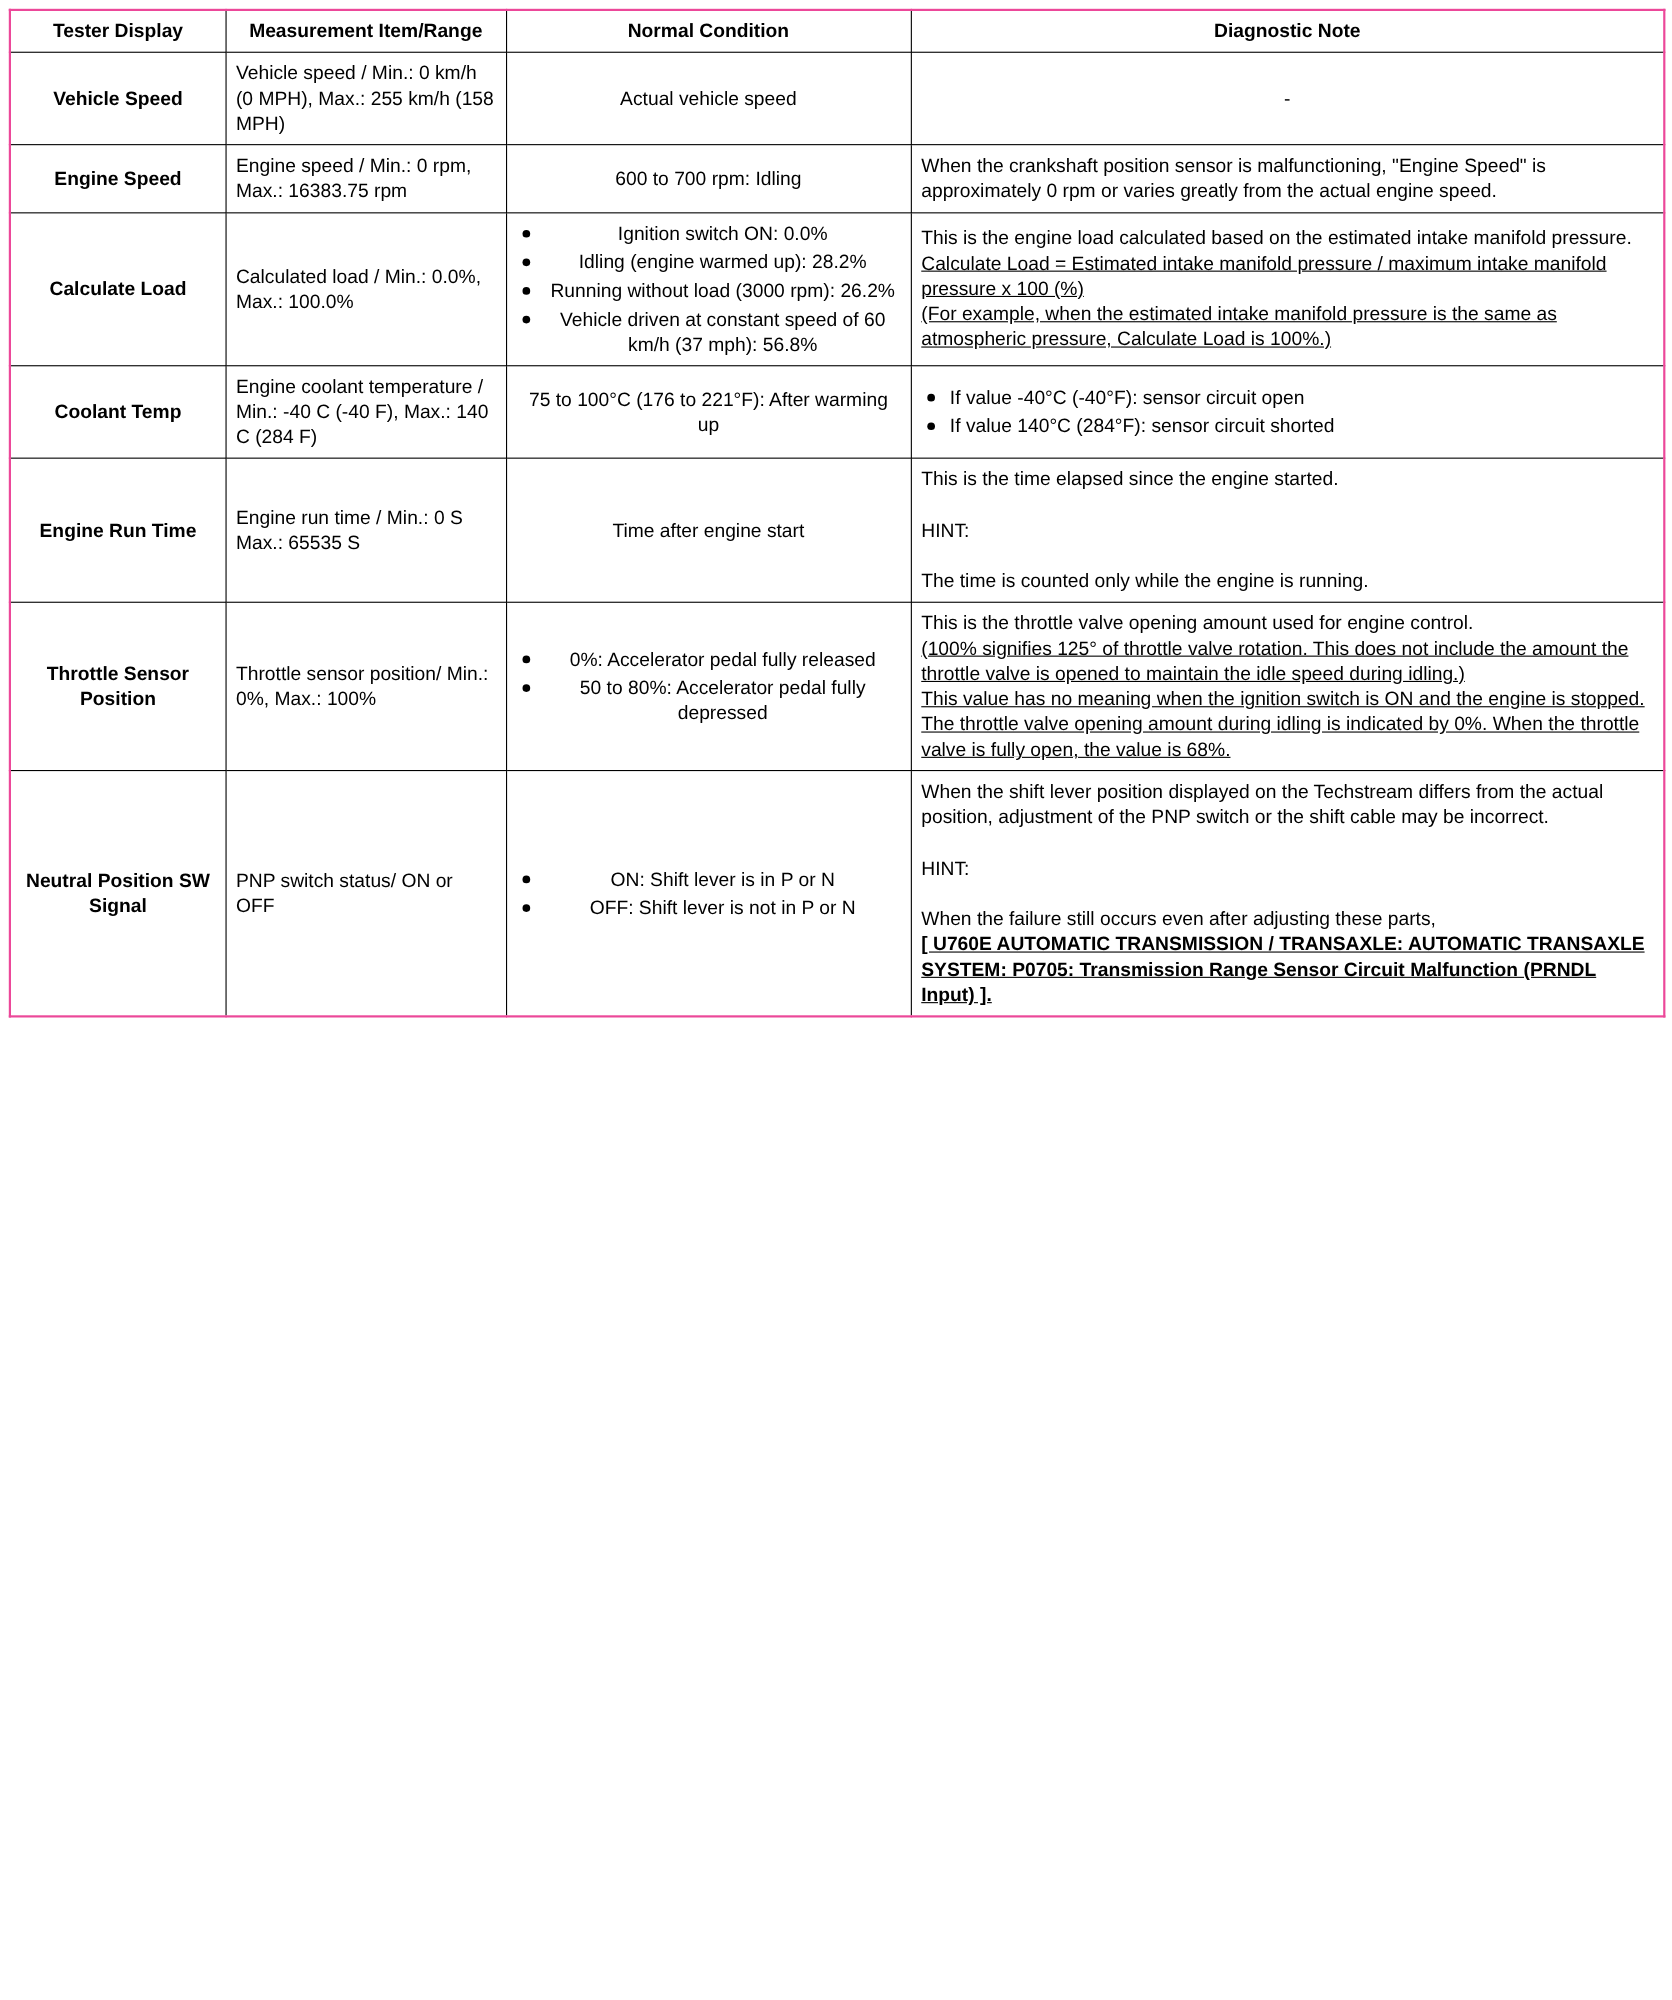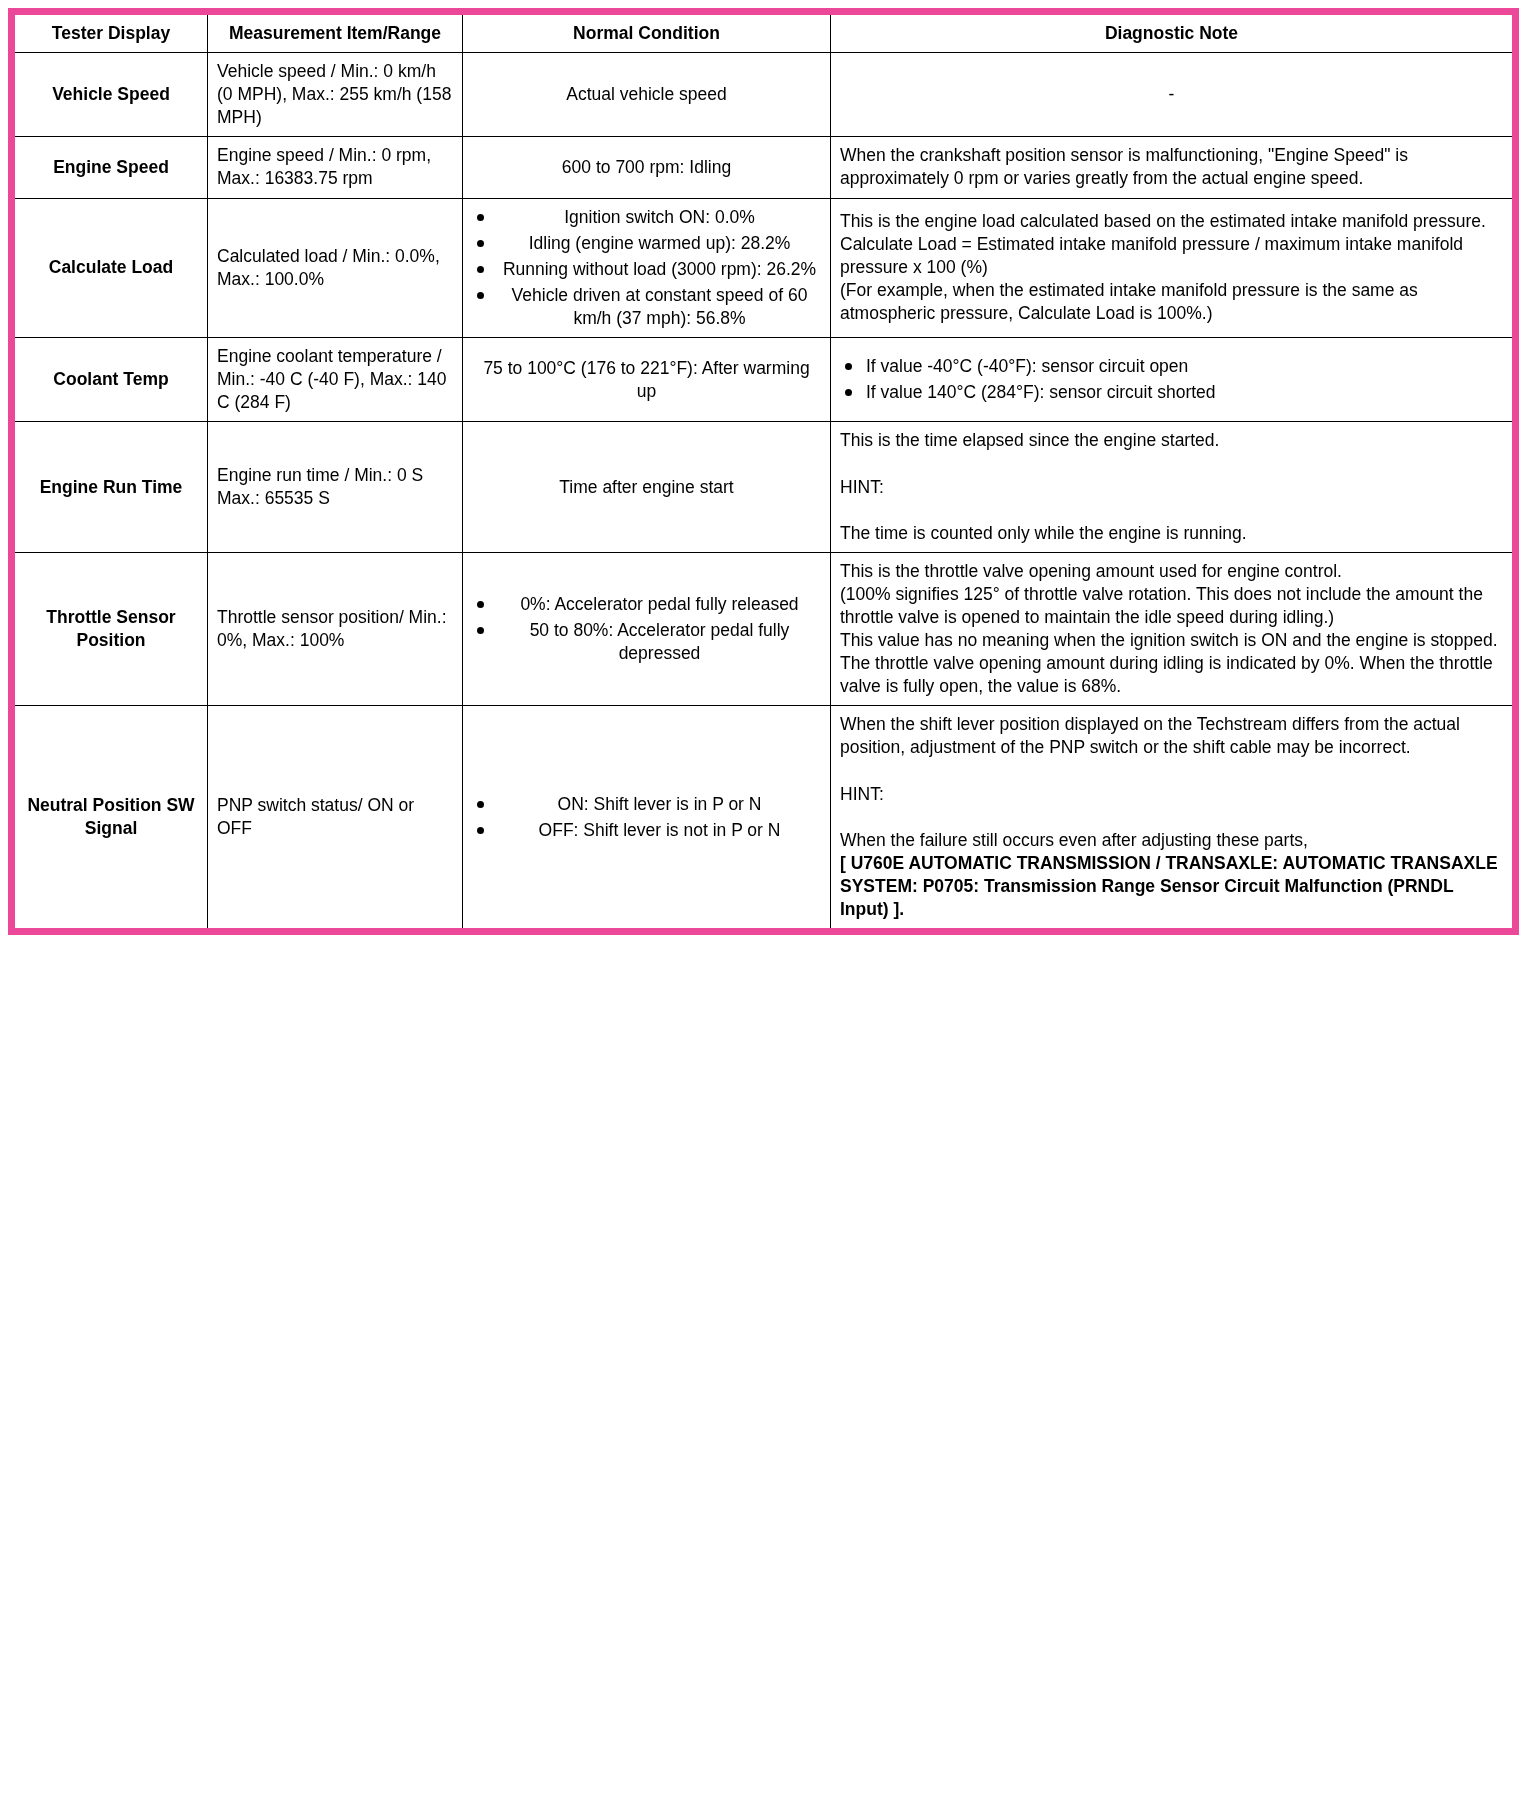--- a/index.html
+++ b/index.html
@@ -14,21 +14,21 @@
   }
   .page {
     width: 1520px;
     box-sizing: border-box;
     padding: 8px 8px 8px 8px;
   }
   table.spec {
     border-collapse: collapse;
     width: 1504px;
     table-layout: fixed;
-    border: 7px solid #ec4899;
+    border: 2px solid #ec4899;
   }
   table.spec th, table.spec td {
     border: 1.5px solid #000;
     vertical-align: middle;
     padding: 7px 9px;
     font-size: 17.5px;
     line-height: 1.32;
   }
   thead th {
     text-align: center;
@@ -81,20 +81,21 @@
     width: 7px;
     height: 7px;
     background: #000;
     border-radius: 50%;
   }
   p.para {
     margin: 0 0 0 0;
   }
   p.para + p.para {
     margin-top: 0;
+    text-decoration: underline;
   }
   .spacer-line {
     height: 1.32em;
   }
   .bold {
     font-weight: bold;
   }
 </style>
 </head>
 <body>

